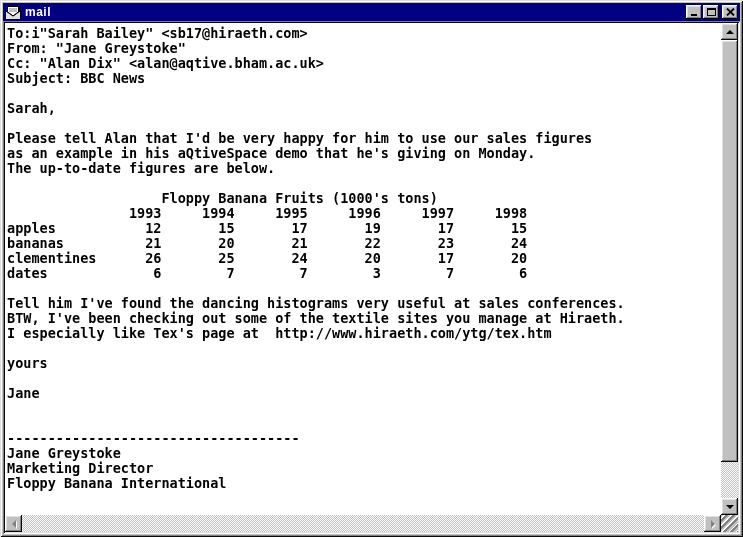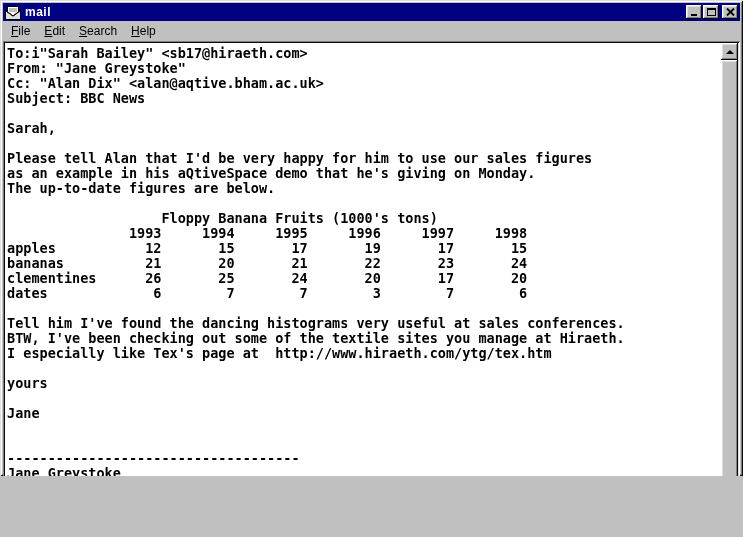--- a/index.html
+++ b/index.html
@@ -1,20 +1,20 @@
 <!DOCTYPE html>
 <html><head>
 <meta charset="utf-8">
 <style>
   * { box-sizing: border-box; }
   html, body { margin: 0; padding: 0; background: #c0c0c0; }
 
   .window {
     position: relative;
-    width: 743px; height: 476px;
+    width: 743px; height: 537px;
     background: #c0c0c0;
     box-shadow: inset 1px 1px 0 #dfdfdf, inset -1px -1px 0 #0a0a0a,
                 inset 2px 2px 0 #ffffff, inset -2px -2px 0 #808080;
     padding: 3px;
     display: flex; flex-direction: column;
     font-family: "Liberation Sans", sans-serif;
   }
 
   
   .titlebar {
@@ -137,26 +137,20 @@
       </span>
       <span class="tbtn close">
         <svg class="glyph-close" width="9" height="8" viewBox="0 0 9 8">
           <line x1="1" y1="0.5" x2="8" y2="7.5" stroke="#000" stroke-width="1.8"></line>
           <line x1="8" y1="0.5" x2="1" y2="7.5" stroke="#000" stroke-width="1.8"></line>
         </svg>
       </span>
     </span>
   </div>
 
-  <div class="menubar">
-    <span class="menu-item"><span class="u">F</span><span>ile</span></span>
-    <span class="menu-item"><span class="u">E</span><span>dit</span></span>
-    <span class="menu-item"><span class="u">S</span><span>earch</span></span>
-    <span class="menu-item"><span class="u">H</span><span>elp</span></span>
-  </div>
 
   <div class="client">
 
     <div class="textarea">
       <pre>To:i"Sarah Bailey" &lt;sb17@hiraeth.com&gt;
 From: "Jane Greystoke"
 Cc: "Alan Dix" &lt;alan@aqtive.bham.ac.uk&gt;
 Subject: BBC News
 
 Sarah,

